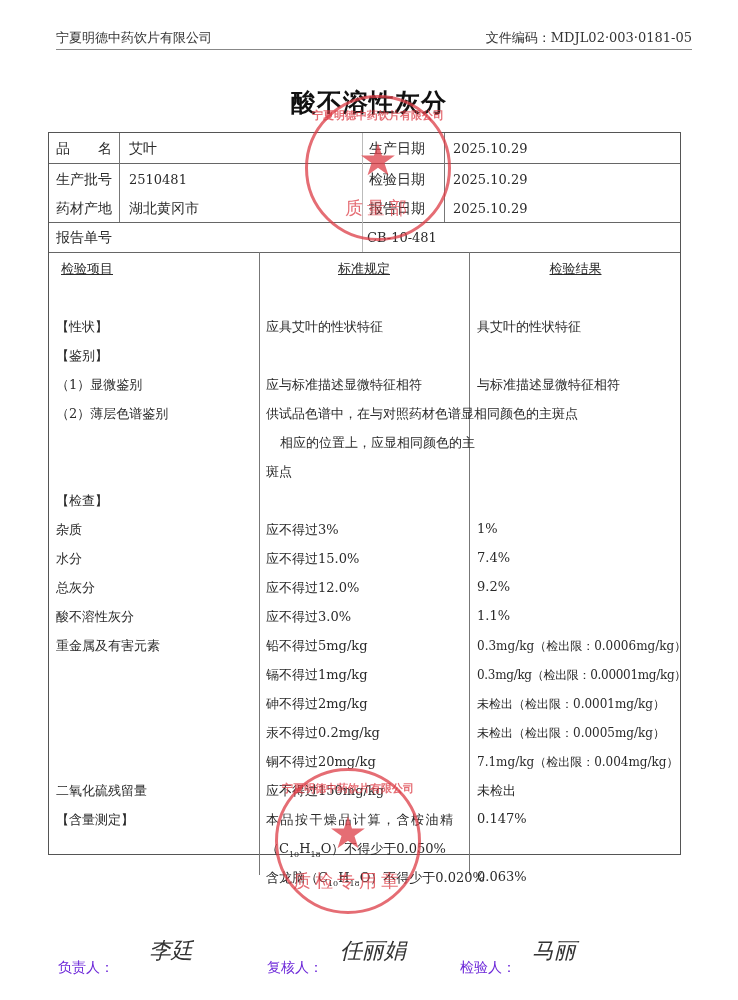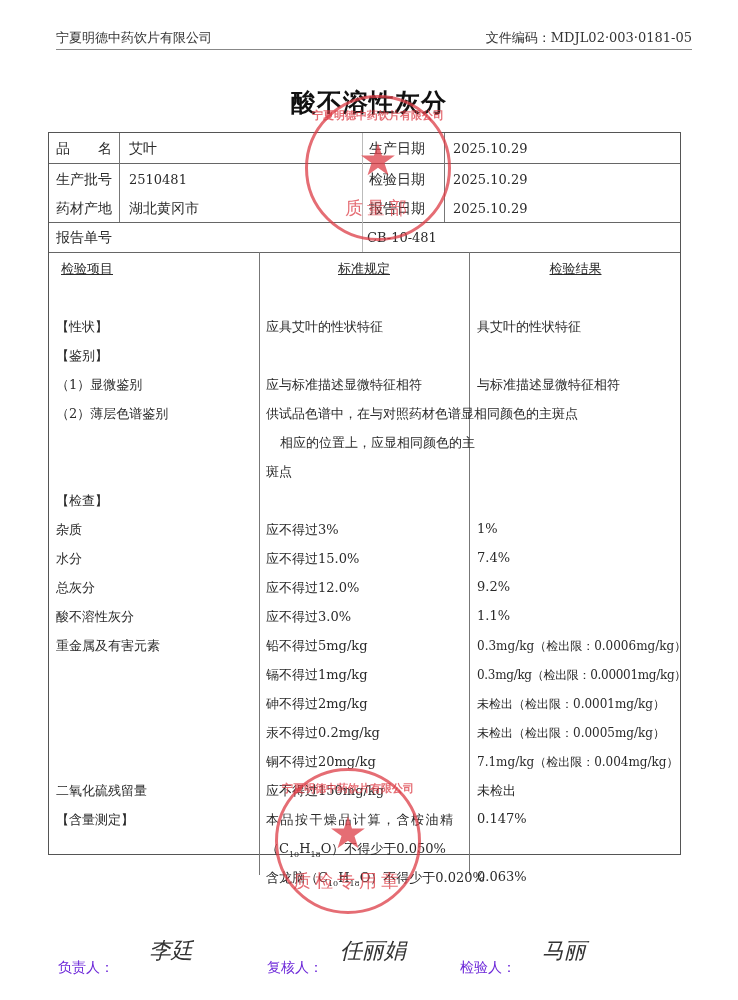--- a/index.html
+++ b/index.html
@@ -172,13 +172,13 @@
   <div class="arc" style="font-size:11px; letter-spacing:0;">宁夏明德中药饮片有限公司</div>
   <div class="star">★</div>
   <div class="bot">质检专用章</div>
 </div>
 
 <div class="sigrow" style="left:58px;">负责人：</div>
 <div class="sig" style="left:149px;">李廷</div>
 <div class="sigrow" style="left:267px;">复核人：</div>
 <div class="sig" style="left:340px;">任丽娟</div>
 <div class="sigrow" style="left:460px;">检验人：</div>
-<div class="sig" style="left:532px;margin-left:10px;">马丽</div>
+<div class="sig" style="left:532px;">马丽</div>
 
 </body></html>

